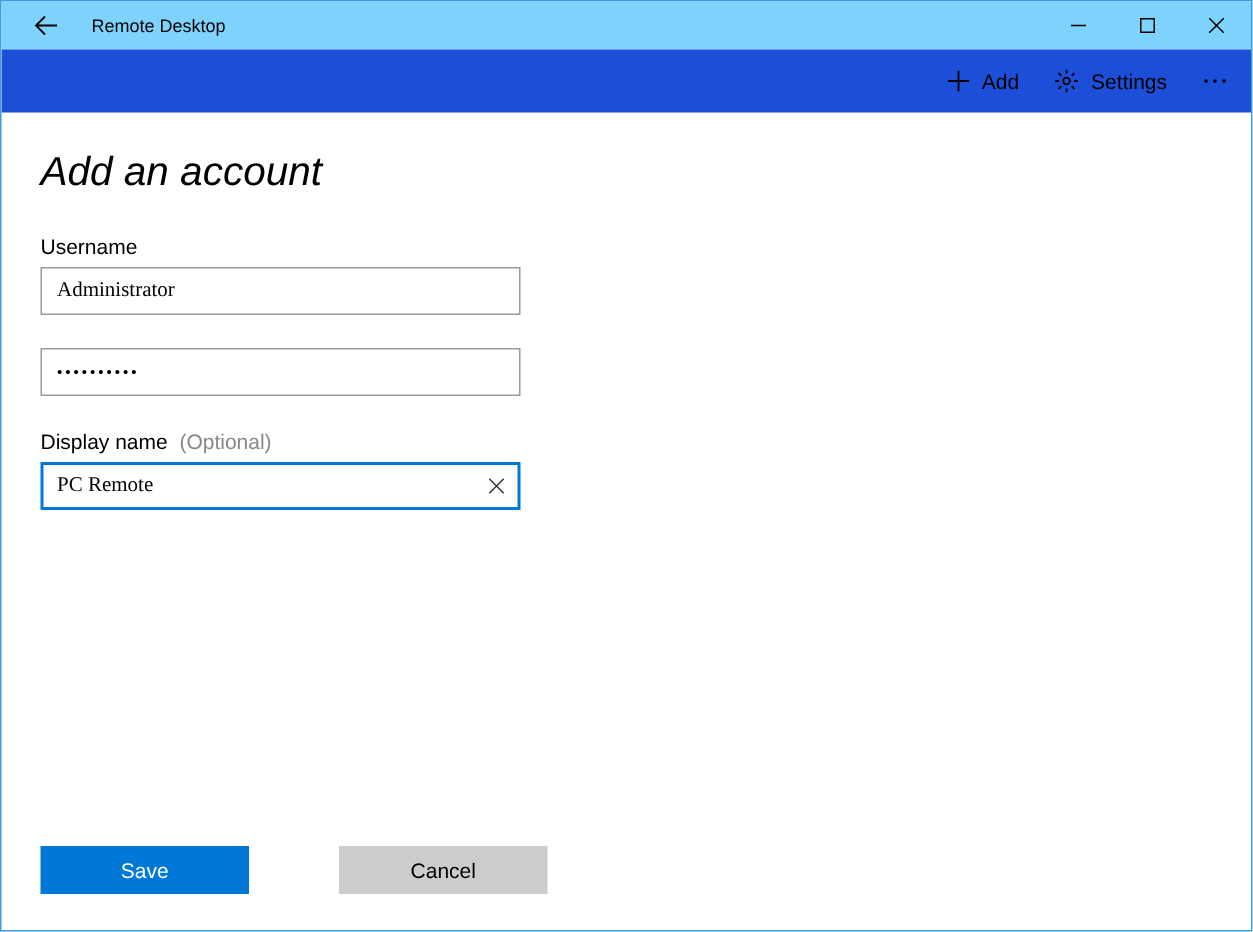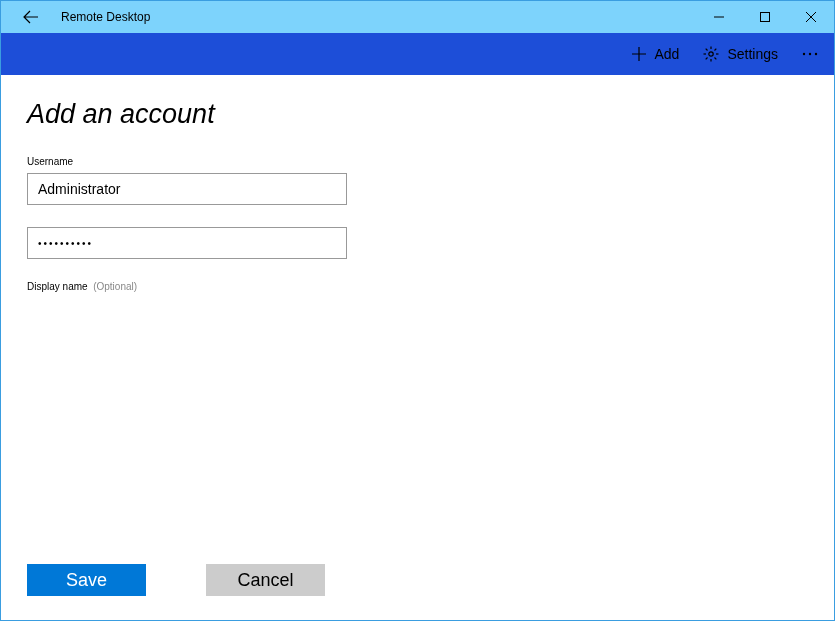--- a/index.html
+++ b/index.html
@@ -78,33 +78,33 @@
   h1.page-title {
     font-weight: 400;
     font-size: 27px;
     margin-bottom: 26px;
     font-style: italic;
   }
   .field {
     margin-bottom: 22px;
   }
   .field-label {
-    font-size: 10px;
+    font-size: 14px;
     margin-bottom: 6px;
   }
   .optional {
     color: #888;
   }
   .text-input {
     width: 320px;
     height: 32px;
     border: 1px solid #999;
     padding: 0 10px;
     font-size: 14px;
-    font-family: Liberation Sans, sans-serif;
+    font-family: Liberation Serif, serif;
     outline: none;
     position: relative;
   }
   .input-wrap {
     width: 320px;
     position: relative;
   }
   .input-wrap.focused .text-input {
     border: 2px solid #0078d7;
     padding: 0 30px 0 9px;
@@ -122,24 +122,24 @@
     justify-content: center;
   }
   .footer {
     position: absolute;
     bottom: 24px;
     left: 26px;
     display: flex;
     gap: 20px;
   }
   .btn {
-    width: 119px;
+    width: 139px;
     height: 32px;
     border: none;
-    font-size: 18px;
+    font-size: 14px;
     font-family: inherit;
     cursor: pointer;
   }
   .btn-primary {
     background: #0078d7;
     color: #fff;
   }
   .btn-secondary {
     background: #ccc;
     color: #000;
@@ -225,19 +225,27 @@
   <div class="field">
     <div class="input-wrap">
       <input type="text" class="text-input password-dots" value="••••••••••" style="">
     </div>
   </div>
 
   <div class="field">
     <div class="field-label">
       <span>Display name</span>&nbsp;&nbsp;<span class="optional">(Optional)</span>
     </div>
+    <div class="input-wrap focused">
+      <input type="text" class="text-input" value="PC Remote" style="">
+      <div class="clear-btn">
+        <svg width="10" height="10" viewBox="0 0 10 10">
+            <path d="M0 0 L10 10 M10 0 L0 10" stroke="#333" stroke-width="1"></path>
+          </svg>
+      </div>
+    </div>
   </div>
 </div>
 
 <div class="footer">
   <button class="btn btn-primary">Save</button>
   <button class="btn btn-secondary">Cancel</button>
 </div>
 
 </body></html>

